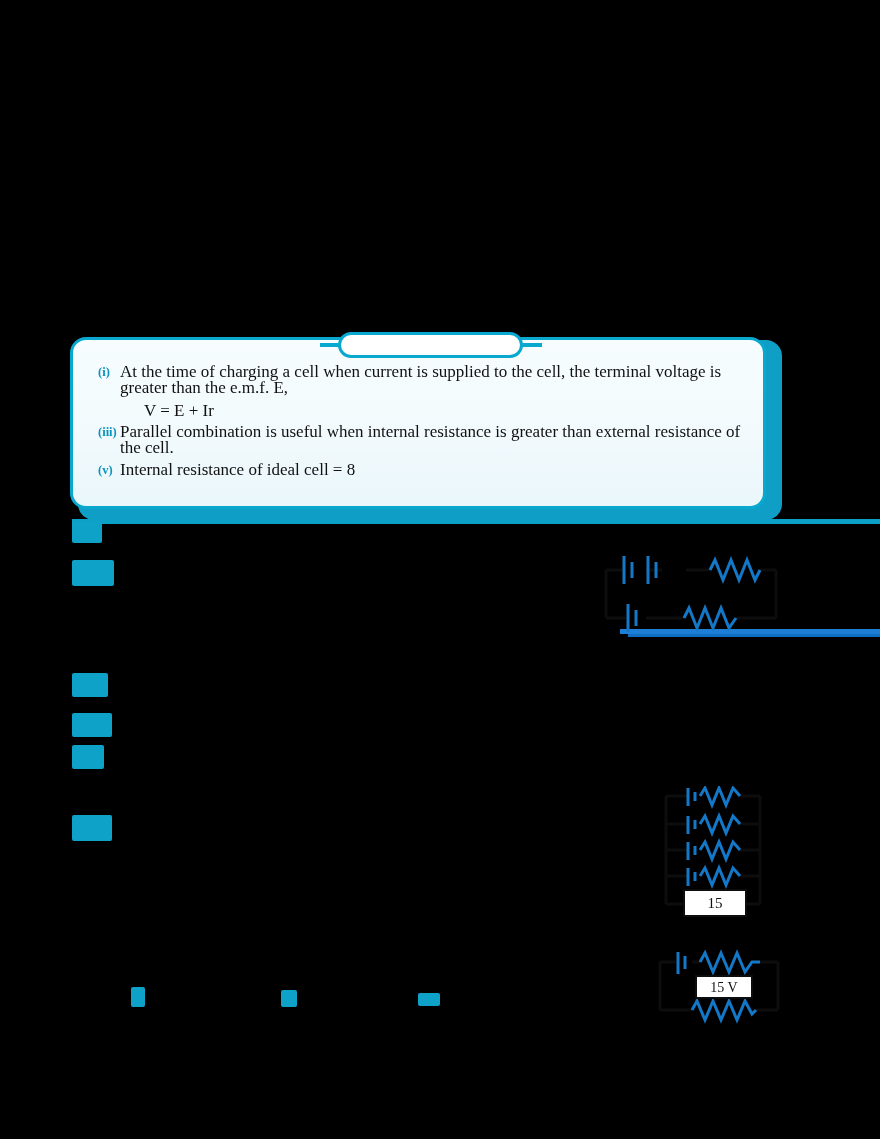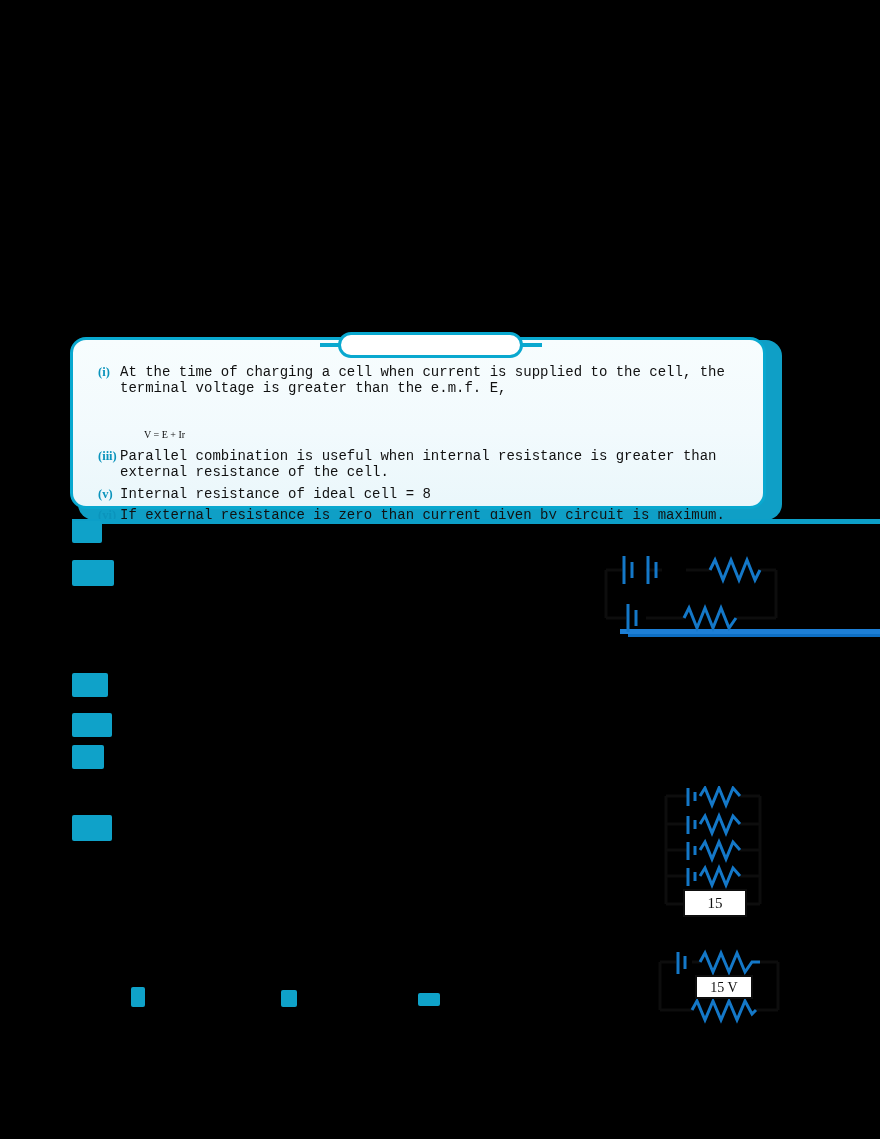--- a/index.html
+++ b/index.html
@@ -99,30 +99,28 @@
     color: #0b94bc;
     font-weight: bold;
     font-size: 12.5px;
     line-height: 16px;
     padding-left: 14px;
     box-sizing: border-box;
   }
   .note-text {
     flex: 1 1 auto;
     color: #111111;
-    font-size: 14px;
+    font-size: 17px;
     line-height: 16px;
-    font-family: Liberation Mono, monospace;
   }
   .note-sub {
     padding-left: 24px;
     color: #111111;
-    font-size: 10px;
+    font-size: 17px;
     line-height: 17px;
-    margin-top: 24px;
   }
 
   
   .rule-a {
     position: absolute;
     left: 72px;
     top: 519px;
     width: 808px;
     height: 5px;
     background: #0c9fc8;
@@ -183,24 +181,20 @@
         <div class="note-num">(iii)</div>
         <div class="note-text">Parallel combination is useful when internal resistance is greater than external resistance of the cell.</div>
       </div>
 
 
       <div class="note-row">
         <div class="note-num">(v)</div>
         <div class="note-text">Internal resistance of ideal cell = 8</div>
       </div>
 
-      <div class="note-row">
-        <div class="note-num">(vi)</div>
-        <div class="note-text">If external resistance is zero than current given by circuit is maximum.</div>
-      </div>
 
     </div>
   </div>
 
   <div class="rule-a"></div>
   <div class="rule-b"></div>
   <div class="rule-b2"></div>
 
   <div id="blob-layer">
       <div class="blob" style="left: 72px; top: 521px; width: 30px; height: 22px;"></div>

